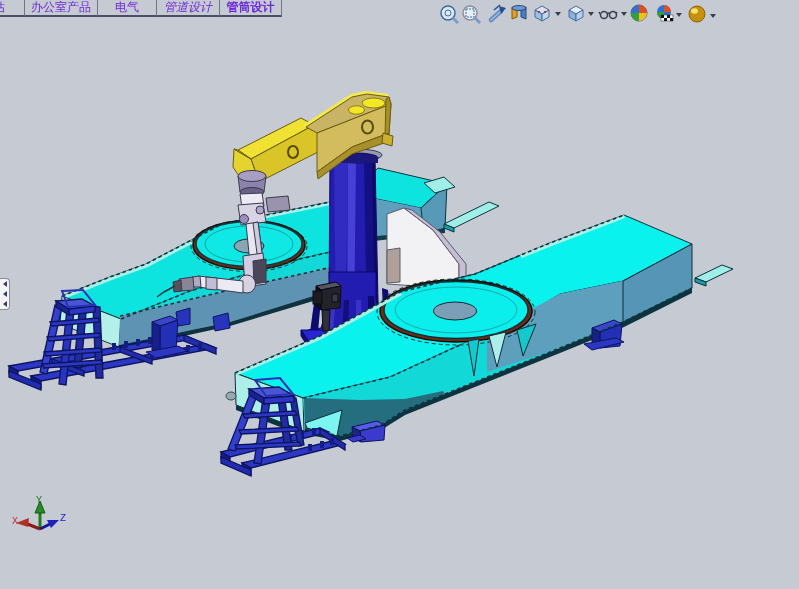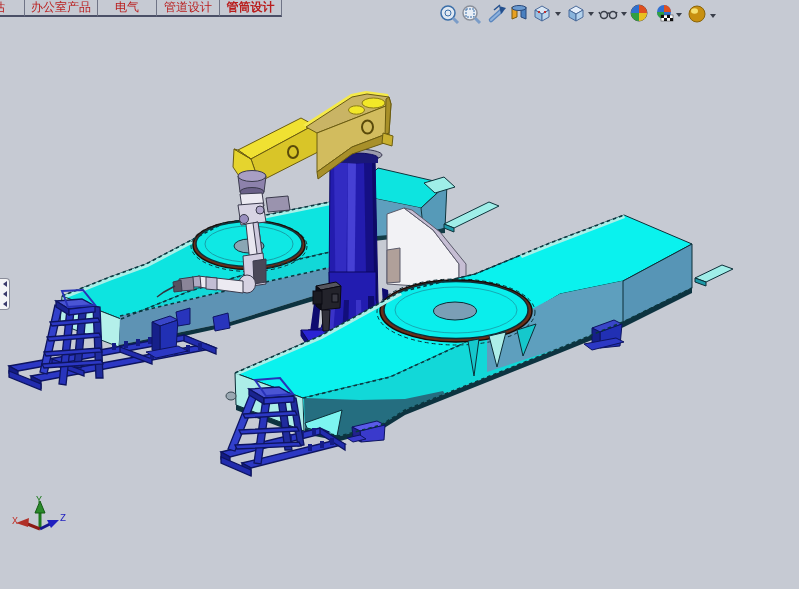--- a/index.html
+++ b/index.html
@@ -1,20 +1,20 @@
 <!DOCTYPE html>
 <html><head>
 <meta charset="utf-8">
 <style>
 html,body{margin:0;padding:0;width:799px;height:589px;overflow:hidden;
 font-family:"Liberation Sans",sans-serif;background:#c6cad3;}
 #stage{position:relative;width:799px;height:589px;}
 #scene{position:absolute;left:0;top:0;}
 #tabs{position:absolute;left:0;top:0;height:17px;display:flex;align-items:stretch;
-font-size:12px;color:#b91c1c;}
+font-size:12px;color:#6d28d9;}
 .tab{border-right:1px solid #6f7486;border-bottom:2px solid #4a4f66;
 display:flex;align-items:center;justify-content:center;white-space:nowrap;}
 #collapse{position:absolute;left:0;top:278px;width:9px;height:30px;
 background:#f4f4f6;border:1px solid #8a8d9a;border-left:none;
 border-radius:0 4px 4px 0;display:flex;flex-direction:column;
 align-items:center;justify-content:space-around;}
 .tri{width:0;height:0;border-top:3px solid transparent;border-bottom:3px solid transparent;
 border-right:4px solid #3a3a6a;}
 #icons{position:absolute;left:438px;top:2px;}
 </style>
@@ -319,21 +319,21 @@
   <text x="60" y="521" font-size="10" fill="#2020c0" font-family="Liberation Mono,monospace">Z</text>
 </g>
 </svg>
 
 <div id="tabs">
   <div class="tab" style="width:24px;justify-content:flex-start;overflow:hidden;">
         <span style="margin-left:-7px;">估</span>
       </div>
   <div class="tab" style="width:72px;">办公室产品</div>
   <div class="tab" style="width:58px;">电气</div>
-  <div class="tab" style="width:62px;">管道设计</div>
+  <div class="tab" style="width:62px;font-style:italic;">管道设计</div>
   <div class="tab" style="width:61px;font-weight:bold;">管筒设计</div>
 </div>
 
 <div id="icons">
 <svg width="290" height="22" viewBox="0 0 290 22">
 
   <g transform="translate(10,11)">
     <circle r="7" fill="#dfe8f2" stroke="#3a6ea8" stroke-width="1.5"></circle>
     <circle r="3" fill="none" stroke="#3a6ea8" stroke-width="1"></circle>
     <line x1="5" y1="5" x2="10" y2="10" stroke="#7a9cc8" stroke-width="3"></line>

